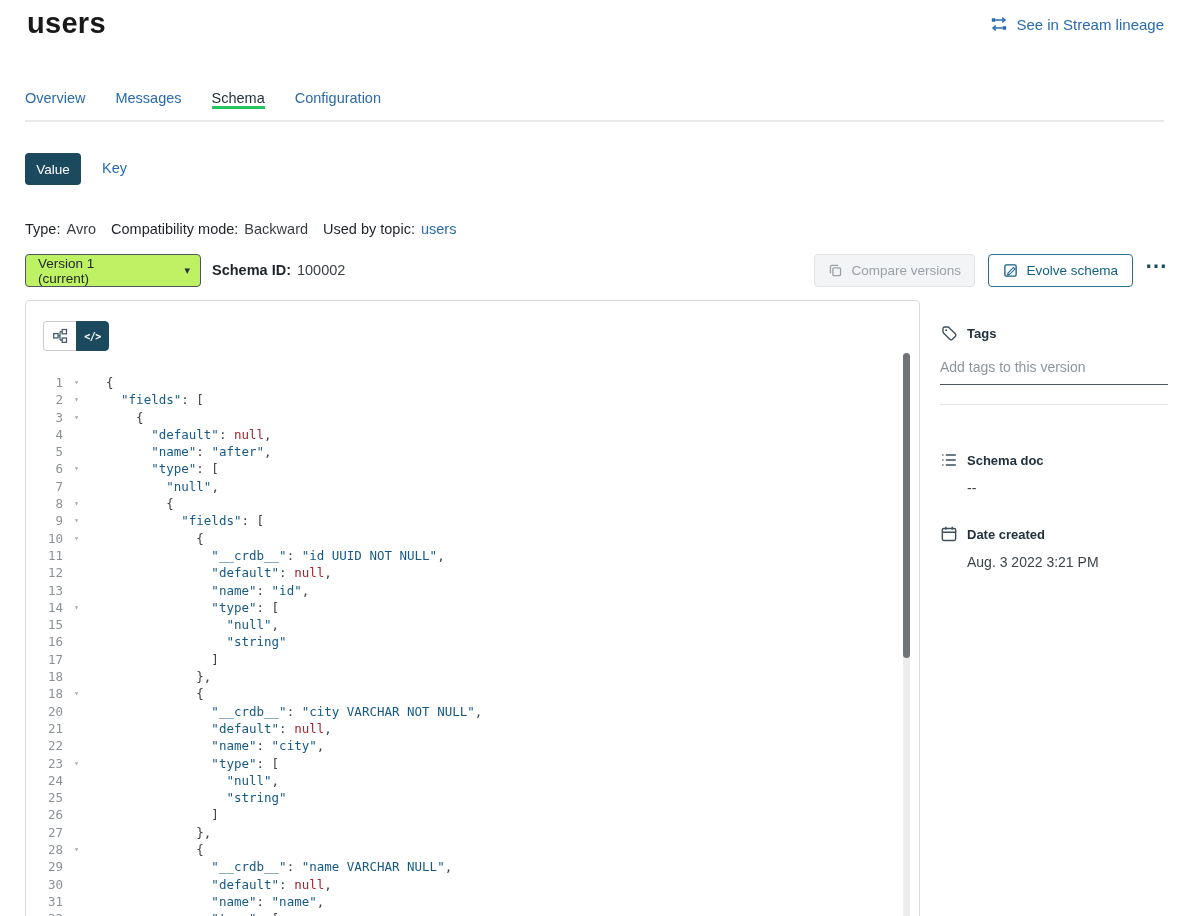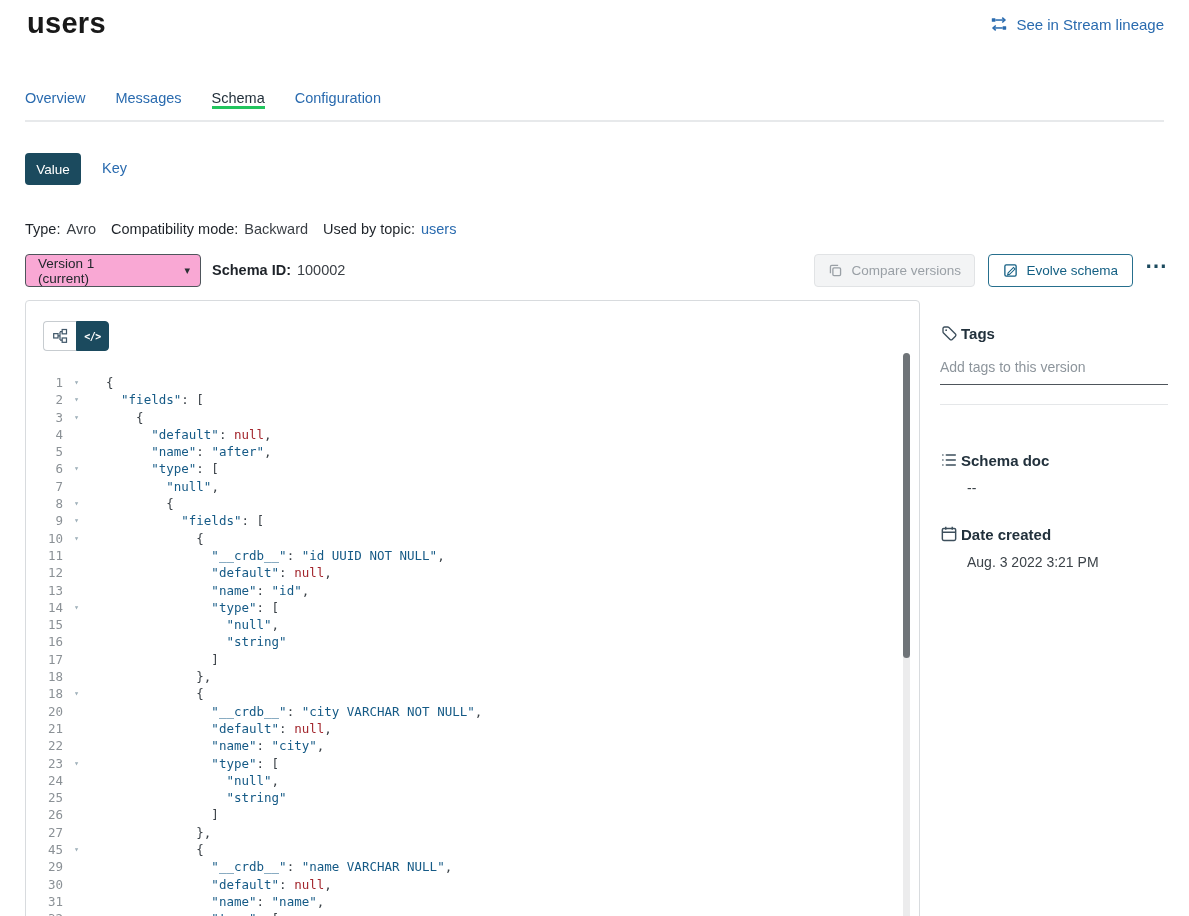--- a/index.html
+++ b/index.html
@@ -19,21 +19,21 @@
   .tabs-rule{position:absolute;left:25px;top:120px;width:1139px;height:2px;background:#e7e9eb;}
 
   .value-btn{position:absolute;left:25px;top:153px;width:56px;height:32px;background:#1b4a5e;color:#fff;border-radius:4px;font-size:13.5px;}
   .key-btn{position:absolute;left:102px;top:160px;font-size:14.5px;color:#2a6baf;}
 
   .meta{position:absolute;left:25px;top:221px;display:flex;gap:15px;font-size:14.5px;color:#3a3f45;}
   .meta-group{display:flex;gap:6px;align-items:baseline;}
   .meta b{color:#1e2329;font-weight:400;}
   .topic-link{color:#2a6baf;cursor:pointer;}
 
-  .version-select{position:absolute;left:25px;top:254px;width:176px;height:33px;border:1px solid #4e555b;border-radius:4px;background:#f9a8d4;display:flex;align-items:center;justify-content:space-between;padding:0 10px 0 12px;font-size:13.5px;color:#22272c;cursor:pointer;gap:40px;}
+  .version-select{position:absolute;left:25px;top:254px;width:176px;height:33px;border:1px solid #4e555b;border-radius:4px;background:#bef264;display:flex;align-items:center;justify-content:space-between;padding:0 10px 0 12px;font-size:13.5px;color:#22272c;cursor:pointer;gap:40px;}
   .caret{font-size:11px;color:#2b3035;}
   .schema-id{position:absolute;left:212px;top:262px;font-size:14.5px;color:#3a3f45;display:flex;gap:6px;}
   .schema-id b{color:#1e2329;}
 
   .compare-btn{position:absolute;right:214px;top:254px;height:33px;padding:0 13px;background:#f3f4f5;border:1px solid #e1e3e5;border-radius:4px;color:#9aa0a6;font-size:13.5px;display:flex;align-items:center;gap:8px;cursor:default;}
   .evolve-btn{position:absolute;right:56px;top:254px;height:33px;padding:0 14px;background:#fff;border:1px solid #266f8d;border-radius:4px;color:#135f83;font-size:13.5px;font-weight:500;display:flex;align-items:center;gap:8px;}
   .more-btn{position:absolute;right:22px;top:253px;font-size:22px;color:#1b4a5e;font-weight:700;cursor:pointer;}
 
   .code-panel{position:absolute;left:25px;top:300px;width:895px;height:660px;border:1px solid #d8dbde;border-radius:4px;background:#fff;}
   .view-toggle{position:absolute;left:17px;top:20px;display:flex;}
@@ -49,21 +49,21 @@
   .code-text{flex:none;}
   .c-key{color:#155a86;}
   .c-str{color:#155a86;}
   .c-null{color:#a3272e;}
   .c-punct{color:#3a4147;}
 
   .sb-track{position:absolute;top:52px;right:9px;bottom:10px;width:7px;border-radius:4px;background:#ececed;}
   .sb-thumb{position:absolute;top:0;left:0;width:7px;height:305px;border-radius:4px;background:#6f7478;cursor:pointer;}
 
   .side{position:absolute;left:940px;top:324px;width:228px;}
-  .side-head{display:flex;align-items:center;gap:3px;font-size:15px;font-weight:600;color:#22313c;}
+  .side-head{display:flex;align-items:center;gap:9px;font-size:13px;font-weight:600;color:#22313c;}
   .side-head svg{flex:none;color:#3d4f5c;}
   .tags-input{display:block;width:100%;margin-top:17px;border:none;border-bottom:1.5px solid #4e555b;padding:0 0 9px;font-size:14px;font-family:inherit;color:#333;background:transparent;outline:none;border-radius:0;}
   .tags-input::placeholder{color:#8d959c;}
   .side-divider{height:1px;background:#e5e7e9;margin-top:19px;}
   .mt-doc{margin-top:46px;}
   .mt-date{margin-top:29px;}
   .side-value{margin-top:11px;padding-left:27px;font-size:14px;color:#3c4349;}
 </style>
 </head>
 <body>
@@ -174,21 +174,21 @@
         <div class="code-line"><span class="ln">18</span><span class="tri"></span><span class="code-text"><span>            </span><span class="c-punct">},</span></span></div>
         <div class="code-line"><span class="ln">18</span><span class="tri">▾</span><span class="code-text"><span>            </span><span class="c-punct">{</span></span></div>
         <div class="code-line"><span class="ln">20</span><span class="tri"></span><span class="code-text"><span>              </span><span class="c-key">"__crdb__"</span><span class="c-punct">: </span><span class="c-str">"city VARCHAR NOT NULL"</span><span class="c-punct">,</span></span></div>
         <div class="code-line"><span class="ln">21</span><span class="tri"></span><span class="code-text"><span>              </span><span class="c-key">"default"</span><span class="c-punct">: </span><span class="c-null">null</span><span class="c-punct">,</span></span></div>
         <div class="code-line"><span class="ln">22</span><span class="tri"></span><span class="code-text"><span>              </span><span class="c-key">"name"</span><span class="c-punct">: </span><span class="c-str">"city"</span><span class="c-punct">,</span></span></div>
         <div class="code-line"><span class="ln">23</span><span class="tri">▾</span><span class="code-text"><span>              </span><span class="c-key">"type"</span><span class="c-punct">: [</span></span></div>
         <div class="code-line"><span class="ln">24</span><span class="tri"></span><span class="code-text"><span>                </span><span class="c-str">"null"</span><span class="c-punct">,</span></span></div>
         <div class="code-line"><span class="ln">25</span><span class="tri"></span><span class="code-text"><span>                </span><span class="c-str">"string"</span></span></div>
         <div class="code-line"><span class="ln">26</span><span class="tri"></span><span class="code-text"><span>              </span><span class="c-punct">]</span></span></div>
         <div class="code-line"><span class="ln">27</span><span class="tri"></span><span class="code-text"><span>            </span><span class="c-punct">},</span></span></div>
-        <div class="code-line"><span class="ln">45</span><span class="tri">▾</span><span class="code-text"><span>            </span><span class="c-punct">{</span></span></div>
+        <div class="code-line"><span class="ln">28</span><span class="tri">▾</span><span class="code-text"><span>            </span><span class="c-punct">{</span></span></div>
         <div class="code-line"><span class="ln">29</span><span class="tri"></span><span class="code-text"><span>              </span><span class="c-key">"__crdb__"</span><span class="c-punct">: </span><span class="c-str">"name VARCHAR NULL"</span><span class="c-punct">,</span></span></div>
         <div class="code-line"><span class="ln">30</span><span class="tri"></span><span class="code-text"><span>              </span><span class="c-key">"default"</span><span class="c-punct">: </span><span class="c-null">null</span><span class="c-punct">,</span></span></div>
         <div class="code-line"><span class="ln">31</span><span class="tri"></span><span class="code-text"><span>              </span><span class="c-key">"name"</span><span class="c-punct">: </span><span class="c-str">"name"</span><span class="c-punct">,</span></span></div>
         <div class="code-line"><span class="ln">32</span><span class="tri">▾</span><span class="code-text"><span>              </span><span class="c-key">"type"</span><span class="c-punct">: [</span></span></div>
       </div>
 
     <div class="sb-track">
       <div class="sb-thumb"></div>
     </div>
   </div>

